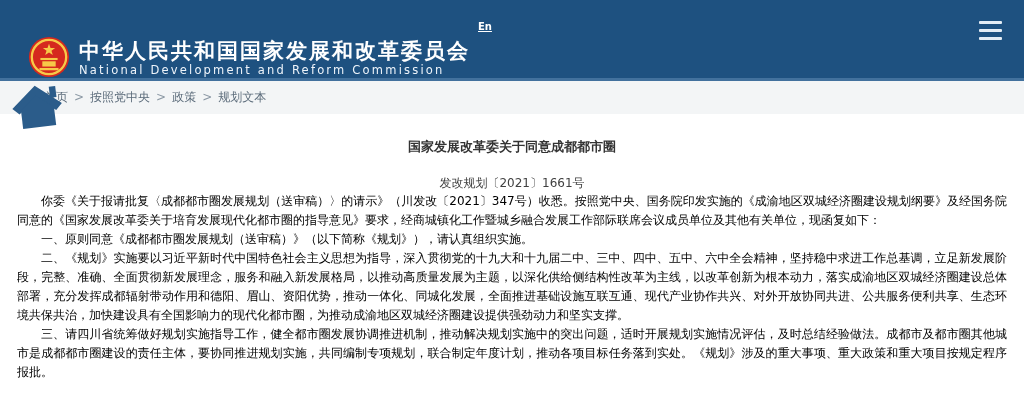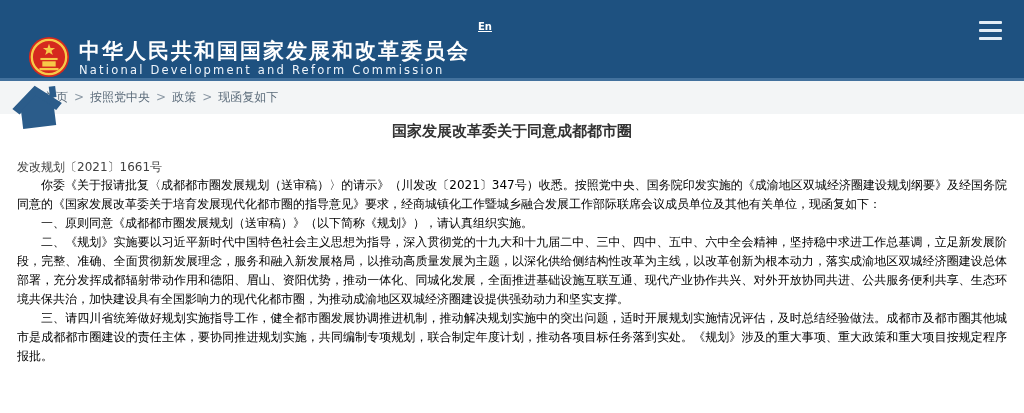--- a/index.html
+++ b/index.html
@@ -22,23 +22,23 @@
   
   .breadcrumb-bar { position:relative; height:33px; background:#f3f5f6;
     display:flex; align-items:center; font-size:12px; color:#5b6b7a; }
   .home-icon { position:absolute; left:9px; top:0px; width:56px; height:48px; z-index:2; }
   .crumbs { padding-left:44px; position:relative; z-index:1; white-space:nowrap; }
   .crumbs .bc-item { color:#5b6b7a; cursor:pointer; }
   .crumbs .bc-sep { margin:0 6px; color:#8a97a3; }
 
   
   .doc { padding:0 17px; color:#3d3d3d; }
-  .doc-title { text-align:center; font-size:15px; font-weight:bold; color:#333333;
-    line-height:20px; margin-top:7px; }
-  .doc-number { text-align:left; font-size:12px; color:#404040; margin-top:18px; }
+  .doc-title { text-align:center; font-size:13px; font-weight:bold; color:#333333;
+    line-height:20px; margin-top:23px; }
+  .doc-number { text-align:center; font-size:12px; color:#404040; margin-top:18px; }
   .salutation { font-size:12px; line-height:19px; margin-top:19px; }
   .paragraphs p { font-size:12px; line-height:19px; text-indent:2em;
     text-align:justify; color:#000000; }
 </style>
 </head>
 <body>
 
 <header class="site-header">
   <svg class="emblem" viewBox="0 0 44 44">
     <circle cx="22" cy="22" r="21" fill="#d5281e"></circle>
@@ -59,21 +59,21 @@
     <div class="bar"></div>
   </div>
 </header>
 
 <nav class="breadcrumb-bar">
   <svg class="home-icon" viewBox="0 0 60 52" style="transform:rotate(-7deg);">
     <path d="M3 27 L30 5 L57 27 L50 34 L30 18 L10 34 Z" fill="#2b5c8a"></path>
     <rect x="45" y="8" width="7" height="12" fill="#2b5c8a"></rect>
     <path d="M12 30 L30 16 L48 30 L48 50 L12 50 Z" fill="#2b5c8a"></path>
   </svg>
-  <div class="crumbs"><span class="bc-item">首页</span><span class="bc-sep">&gt;</span><span class="bc-item">按照党中央</span><span class="bc-sep">&gt;</span><span class="bc-item">政策</span><span class="bc-sep">&gt;</span><span class="bc-item">现函复如下</span></div>
+  <div class="crumbs"><span class="bc-item">首页</span><span class="bc-sep">&gt;</span><span class="bc-item">按照党中央</span><span class="bc-sep">&gt;</span><span class="bc-item">政策</span><span class="bc-sep">&gt;</span><span class="bc-item">规划文本</span></div>
 </nav>
 
 <main class="doc">
   <h1 class="doc-title">
     <div>国家发展改革委关于同意成都都市圈</div>
   </h1>
   <div class="doc-number">发改规划〔2021〕1661号</div>
   <div class="paragraphs">
       <p>你委《关于报请批复〈成都都市圈发展规划（送审稿）〉的请示》（川发改〔2021〕347号）收悉。按照党中央、国务院印发实施的《成渝地区双城经济圈建设规划纲要》及经国务院同意的《国家发展改革委关于培育发展现代化都市圈的指导意见》要求，经商城镇化工作暨城乡融合发展工作部际联席会议成员单位及其他有关单位，现函复如下：</p>
       <p>一、原则同意《成都都市圈发展规划（送审稿）》（以下简称《规划》），请认真组织实施。</p>

